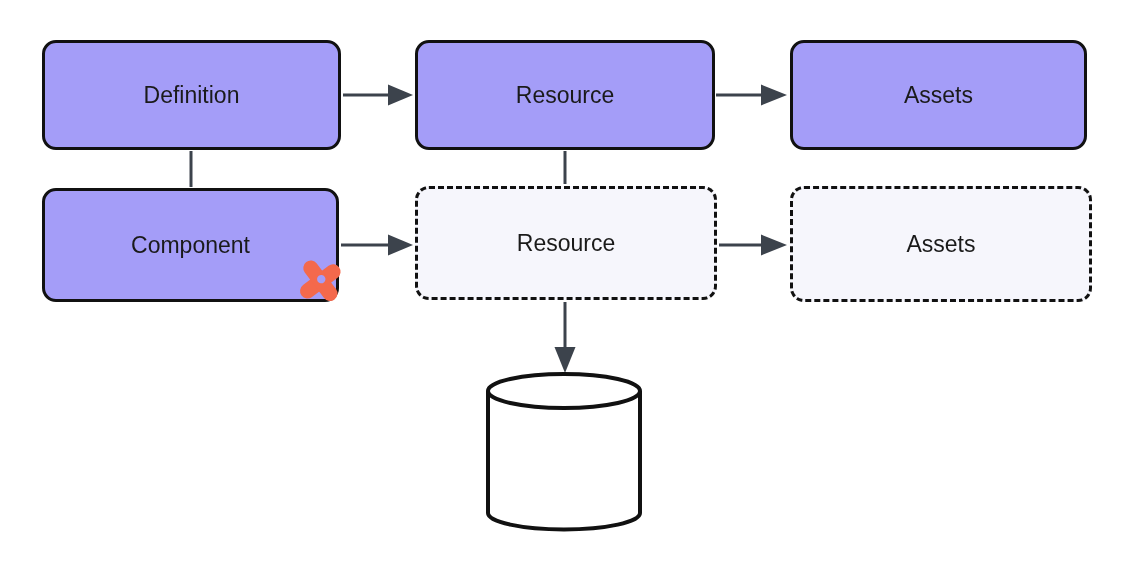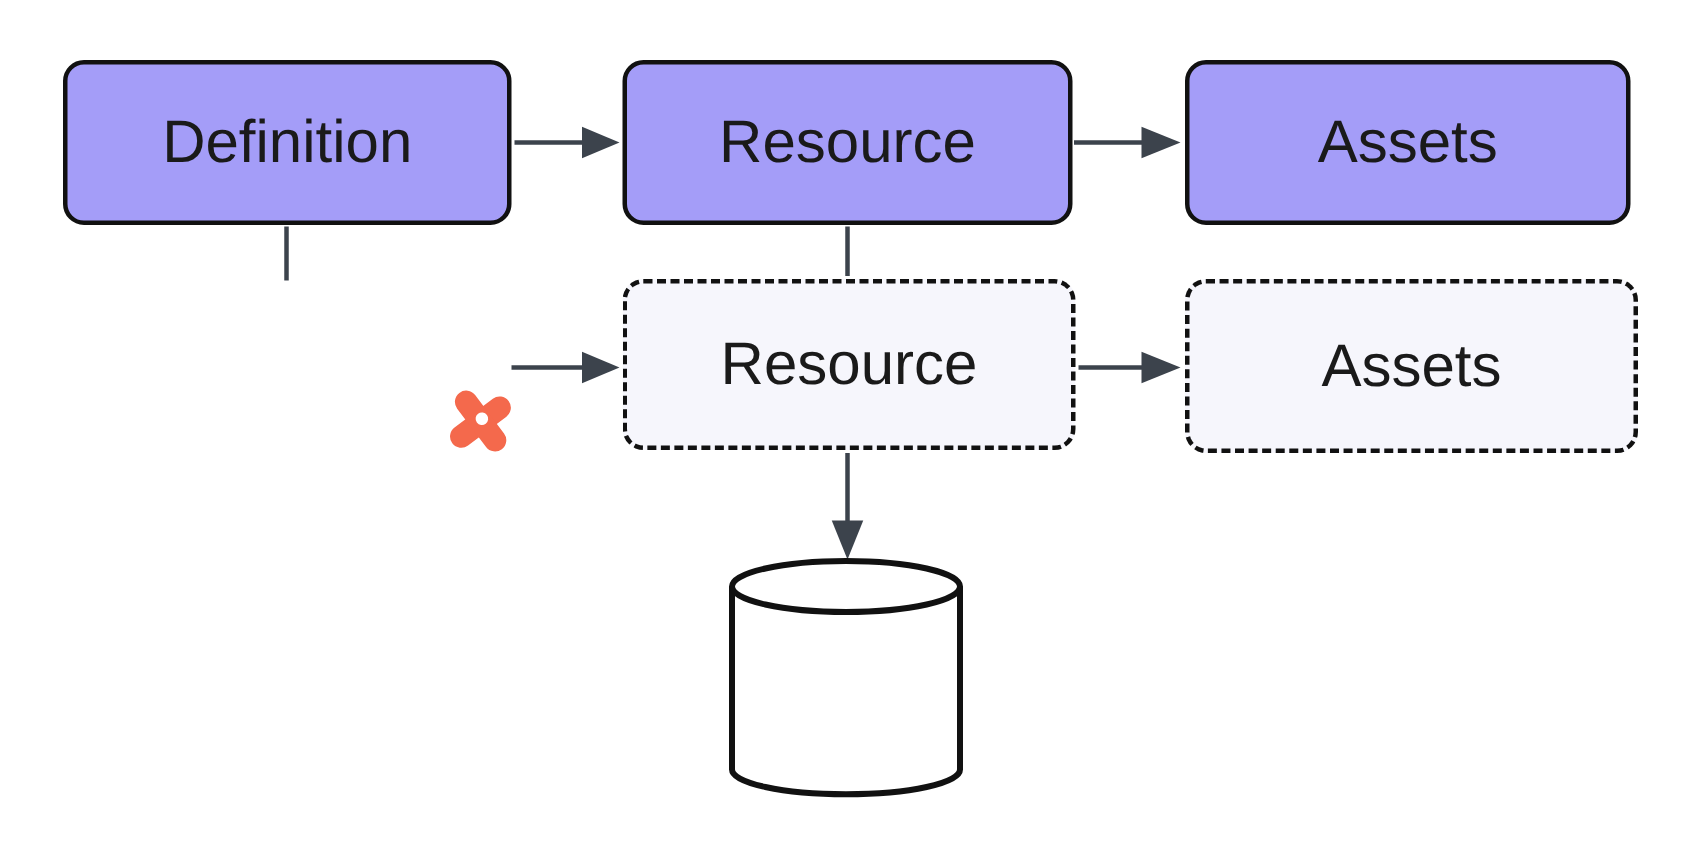--- a/index.html
+++ b/index.html
@@ -21,21 +21,21 @@
     font-family: "Liberation Sans", "DejaVu Sans", sans-serif;
     overflow: hidden;
   }
   .node {
     position: absolute;
     border: 3.5px solid var(--node-border);
     border-radius: 14px;
     display: flex;
     align-items: center;
     justify-content: center;
-    font-size: 40px;
+    font-size: 23px;
     color: var(--text);
     z-index: 1;
   }
   .node.solid  { background: var(--node-fill-solid); }
   .node.dashed { border-style: dashed; background: var(--node-fill-dashed); }
   .edges-layer {
     position: absolute;
     inset: 0;
     z-index: 5;
     pointer-events: none;
@@ -62,20 +62,23 @@
   </div>
 
   <div class="node solid" style="left:415px; top:40px; width:300px; height:110px;">
     <span>Resource</span>
   </div>
 
   <div class="node solid" style="left:790px; top:40px; width:297px; height:110px;">
     <span>Assets</span>
   </div>
 
+  <div class="node solid" style="left:42px; top:188px; width:297px; height:114px;">
+    <span>Component</span>
+  </div>
 
   <div class="node dashed" style="left:415px; top:186px; width:302px; height:114px;">
     <span>Resource</span>
   </div>
 
   <div class="node dashed" style="left:790px; top:186px; width:302px; height:116px;">
     <span>Assets</span>
   </div>
 
   <div class="badge">

